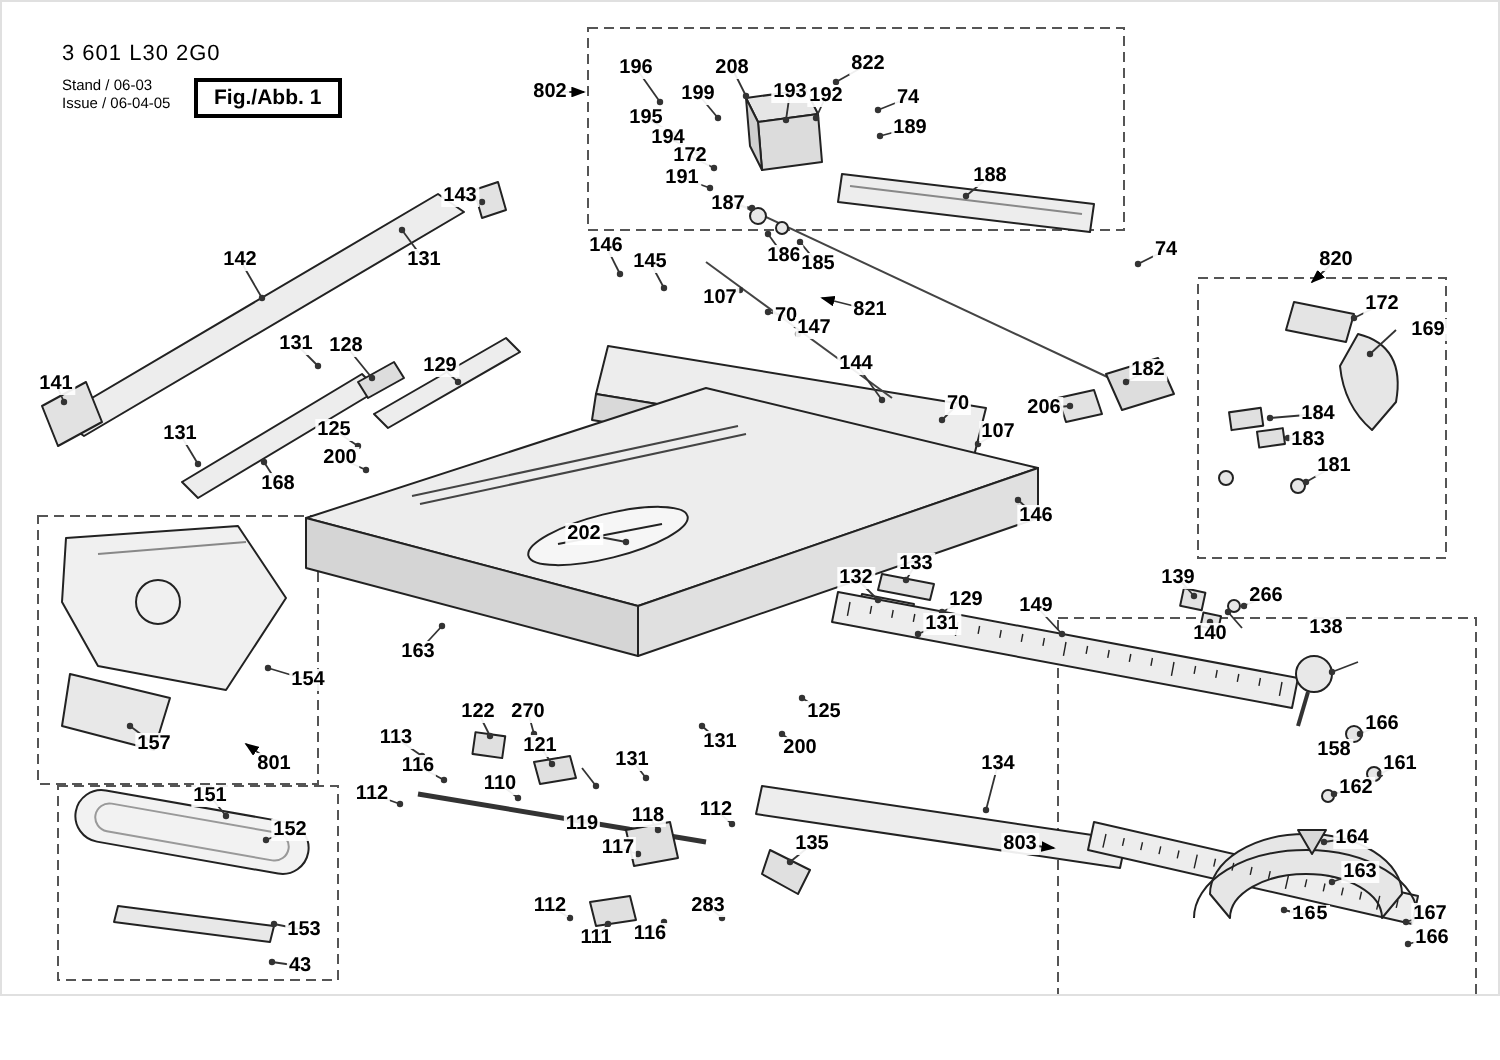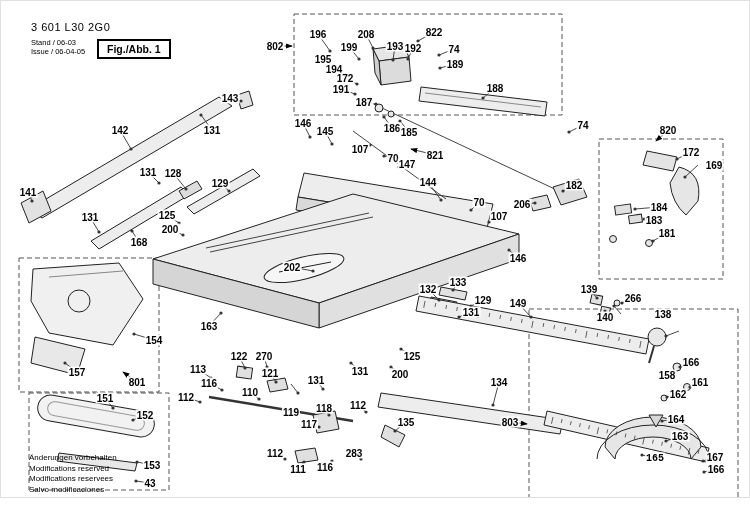--- a/index.html
+++ b/index.html
@@ -457,20 +457,14 @@
       <div class="part-label" style="left: 151px; top: 464px;">153</div>
       <div class="part-label" style="left: 149px; top: 482px;">43</div>
       <div class="part-label" style="left: 509px; top: 421px;">803</div>
       <div class="part-label" style="left: 675px; top: 418px;">164</div>
       <div class="part-label" style="left: 679px; top: 435px;">163</div>
       <div class="part-label" style="left: 654px; top: 457px; font-family: Liberation Mono, monospace;">165</div>
       <div class="part-label" style="left: 714px; top: 456px;">167</div>
       <div class="part-label" style="left: 715px; top: 468px;">166</div>
     </div>
 
-  <div class="footer">
-    <div>Änderungen vorbehalten</div>
-    <div>Modifications reserved</div>
-    <div>Modifications reservees</div>
-    <div>Salvo modificaciones</div>
-  </div>
 
 </div>
 
 </body></html>

